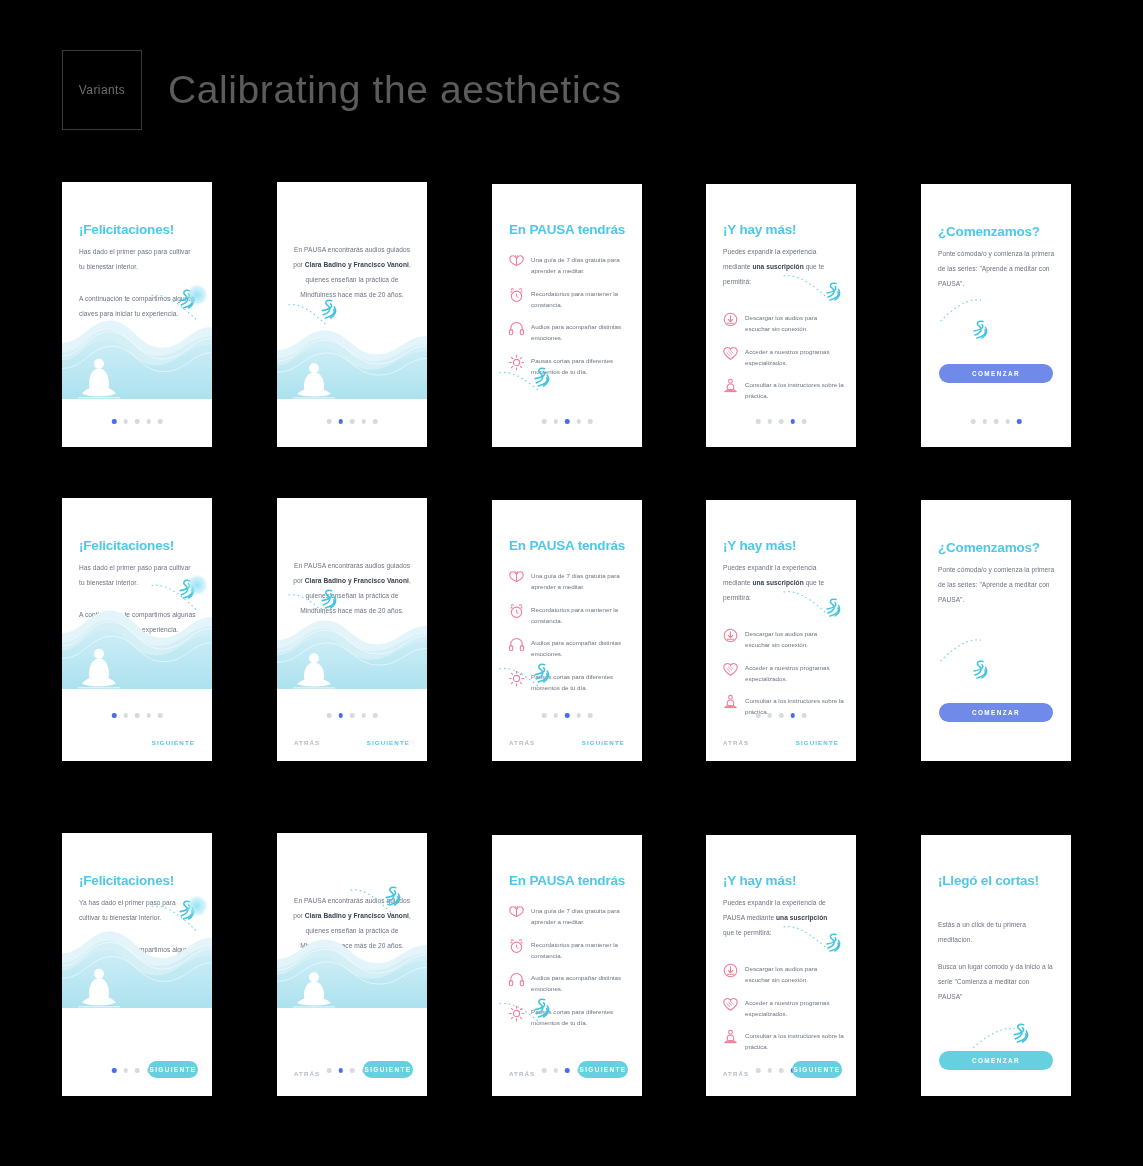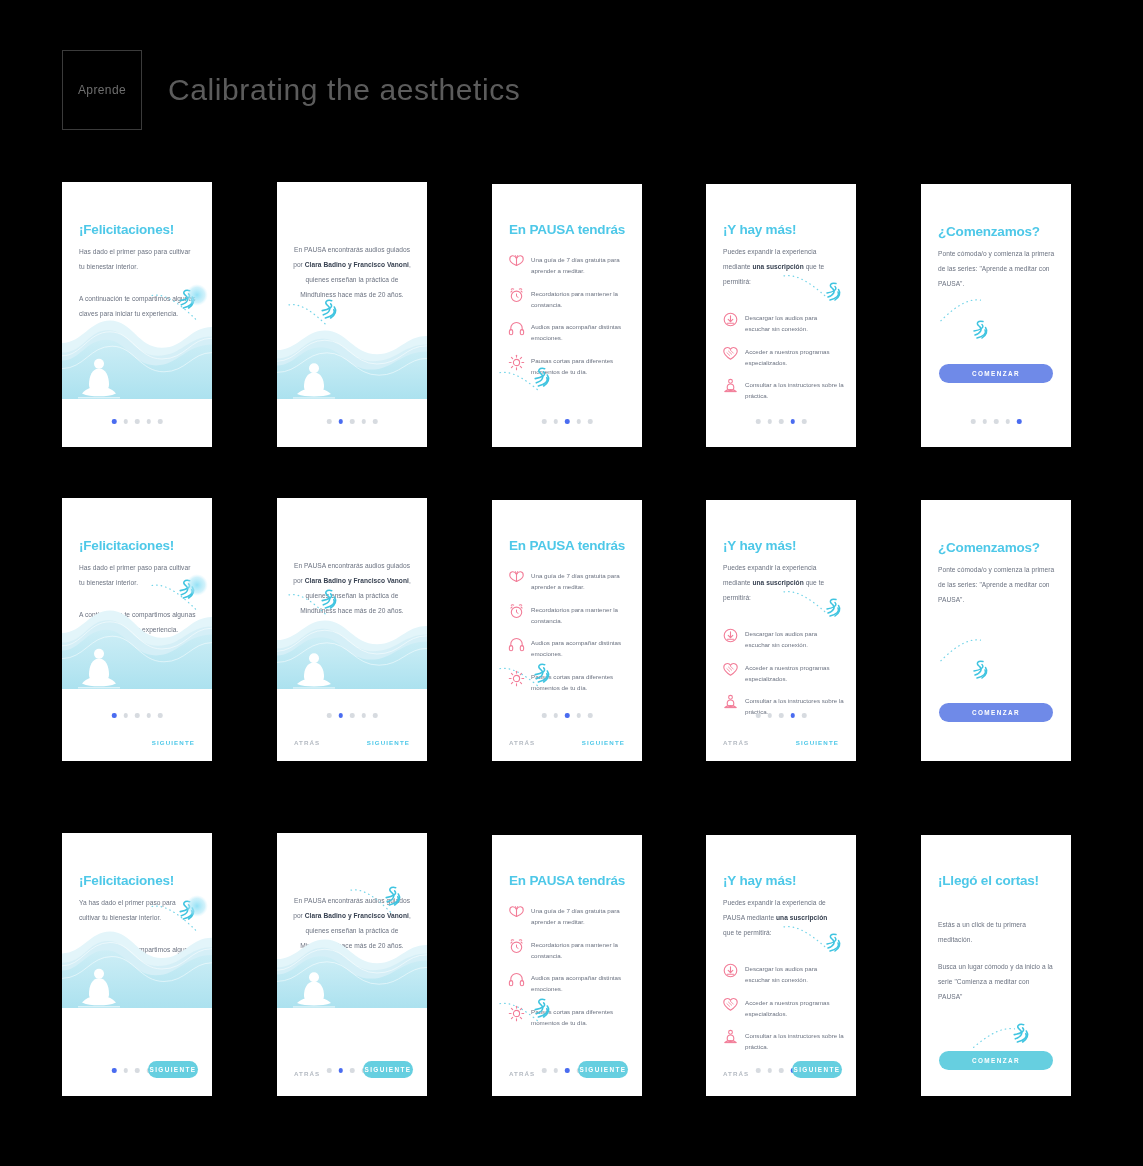--- a/index.html
+++ b/index.html
@@ -9,21 +9,21 @@
     overflow:hidden;position:relative;
   }
   
   .header{position:absolute;left:62px;top:50px;display:flex;align-items:center;}
   .variant-box{
     width:78px;height:78px;border:1px solid #3b3b3b;
     display:flex;align-items:center;justify-content:center;background:#000;
   }
   .variant-box span{color:#6e6e6e;font-size:12px;letter-spacing:.4px;}
   .page-title{
-    margin-left:26px;color:#5c5c5c;font-size:30px;letter-spacing:.6px;font-weight:400;
+    margin-left:26px;color:#5c5c5c;font-size:39px;letter-spacing:.6px;font-weight:400;
   }
   
   .grid{position:absolute;left:0;top:12px;width:1143px;height:948px;}
   .card{
     position:absolute;background:#fff;overflow:hidden;
     box-shadow:0 0 0 0 rgba(0,0,0,0);
   }
   .card-inner{position:absolute;inset:0;}
   
   .c-title{
@@ -58,21 +58,21 @@
   .btn.cyan{background:#66cfe0;}
   .btn.small{border-radius:999px;}
   
   .art{position:absolute;left:0;right:0;bottom:0;}
 </style>
 </head>
 <body>
 
 <div class="header">
   <div class="variant-box">
-    <span>Aprende</span>
+    <span>Variants</span>
   </div>
   <div class="page-title">Calibrating the aesthetics</div>
 </div>
 
 <div class="grid" id="grid">
     <div class="card" style="left:62px;top:170px;width:150px;height:265px">
       <div class="card-inner">
         <div class="c-title" style="top:40px">¡Felicitaciones!</div>
         <div class="c-body" style="top:62px">Has dado el primer paso para cultivar tu bienestar interior.</div>
         <div class="c-body" style="top:109px">A continuación te compartimos algunas claves para iniciar tu experiencia.</div>

